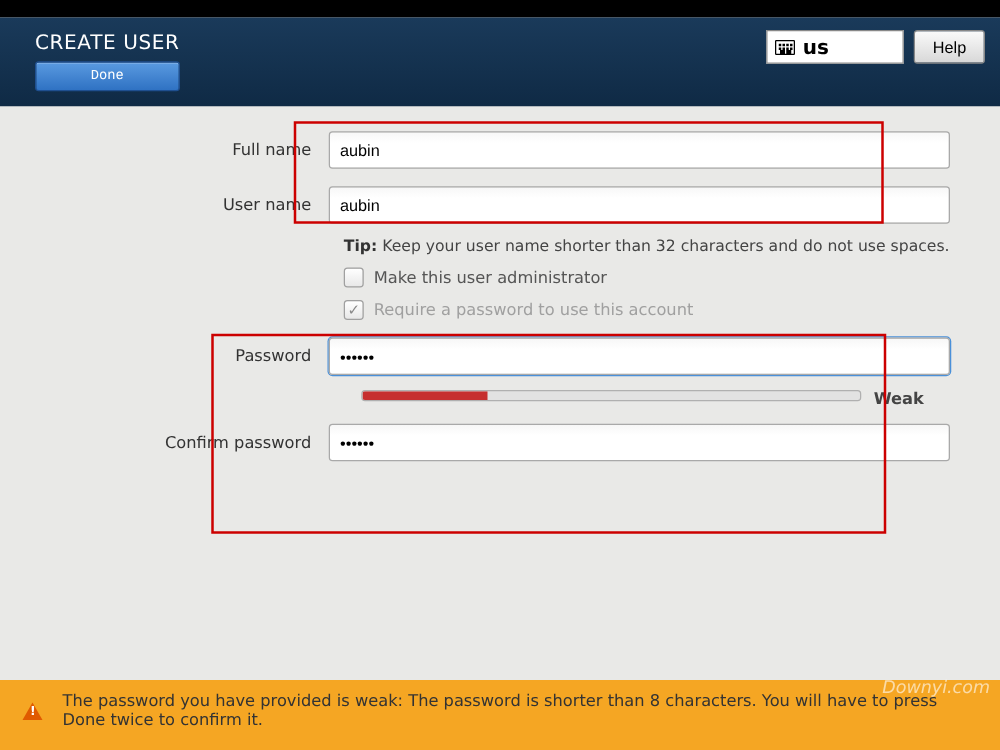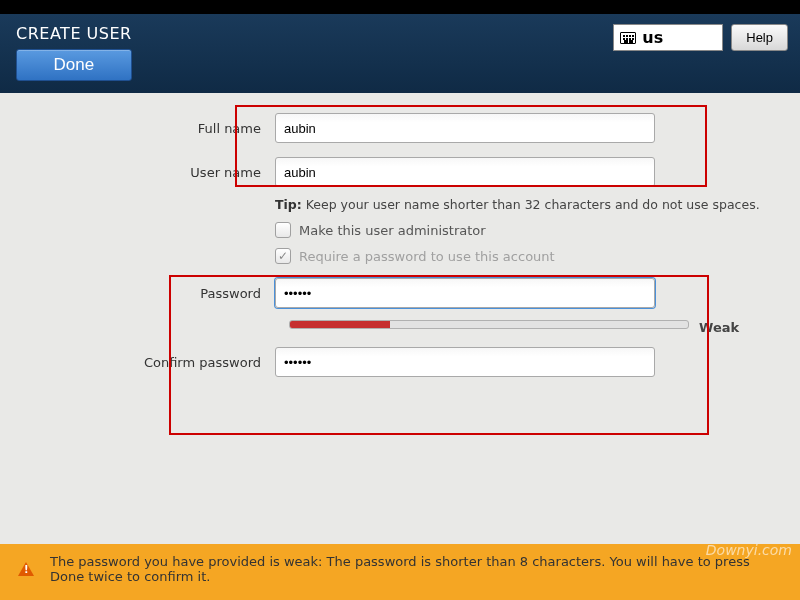--- a/index.html
+++ b/index.html
@@ -2,36 +2,37 @@
 <html><head>
 <meta charset="utf-8">
 <style>
   * { box-sizing: border-box; margin: 0; padding: 0; }
   html, body { width: 800px; height: 600px; font-family: "DejaVu Sans", "Liberation Sans", Arial, sans-serif; font-size: 13px; overflow: hidden; }
   .screen { width: 800px; height: 600px; background: #e9e9e7; display: flex; flex-direction: column; }
   .topbar-black { height: 14px; background: #000; }
   .header {
     background: linear-gradient(to bottom, #1a3a5a 0%, #0f2a45 100%);
     color: #fff;
-    padding: 10px 12px 12px 16px;
+    padding: 10px 12px 12px 28px;
     display: flex;
     justify-content: space-between;
     align-items: flex-start;
   }
   .header-left { display: flex; flex-direction: column; gap: 6px; }
   .header-title { font-size: 16px; font-weight: 400; letter-spacing: 0.5px; }
   .btn-done {
     background: linear-gradient(to bottom, #5a9ae0, #2f72c3);
     color: #fff;
     border: 1px solid #1f4f8f;
     border-radius: 3px;
     padding: 5px 16px;
-    font-size: 17px;
+    font-size: 11px;
     cursor: pointer;
     box-shadow: inset 0 1px 0 rgba(255,255,255,0.25);
+    font-family: Liberation Mono, monospace;
   }
   .header-right { display: flex; flex-direction: column; align-items: flex-end; gap: 6px; }
   .header-subtitle { font-size: 14px; letter-spacing: 0.5px; white-space: nowrap; }
   .header-controls { display: flex; gap: 8px; }
   .kb-indicator {
     background: #fff; color: #000; border: 1px solid #888;
     padding: 3px 8px 3px 6px; display: flex; align-items: center; gap: 6px;
     width: 110px; font-weight: bold; font-size: 16px;
   }
   .kb-icon { width: 16px; height: 12px; border: 1px solid #000; border-radius: 1px; position: relative; }
@@ -40,21 +41,21 @@
     background: linear-gradient(to bottom,#fafafa,#d8d8d8);
     border: 1px solid #888; border-radius: 3px;
     padding: 4px 14px; font-size: 13px; cursor: pointer;
   }
   .form-area { flex: 1; padding-top: 20px; position: relative; }
   .form-inner { width: 720px; margin: 0 auto; }
   .row { display: flex; align-items: center; margin-bottom: 14px; }
   .row-label { width: 235px; text-align: right; padding-right: 14px; color: #333; }
   .field-col { flex: 1; }
   input[type=text], input[type=password] {
-    width: 380px; height: 30px; padding: 4px 8px;
+    width: 497px; height: 30px; padding: 4px 8px;
     border: 1px solid #a9a9a9; border-radius: 3px; font-size: 13px;
     background: linear-gradient(to bottom,#f7f7f7,#fff 30%);
   }
   .input-focus { border: 1px solid #4a90d9; box-shadow: 0 0 0 1px #4a90d9; }
   .tip { color: #444; font-size: 12.5px; margin-left: 235px; margin-top: -4px; margin-bottom: 10px; }
   .tip b { color: #333; }
   .checkline { display: flex; align-items: center; gap: 8px; margin-left: 235px; margin-bottom: 10px; color: #555; }
   .checkline.disabled { color: #a0a0a0; }
   .cbox { width: 16px; height: 16px; border: 1px solid #a0a0a0; border-radius: 3px; background: linear-gradient(to bottom,#fff,#e8e8e8); display:flex; align-items:center; justify-content:center; }
   .cbox.checked::after { content:"✓"; font-size:12px; color:#888; font-weight:bold; }

